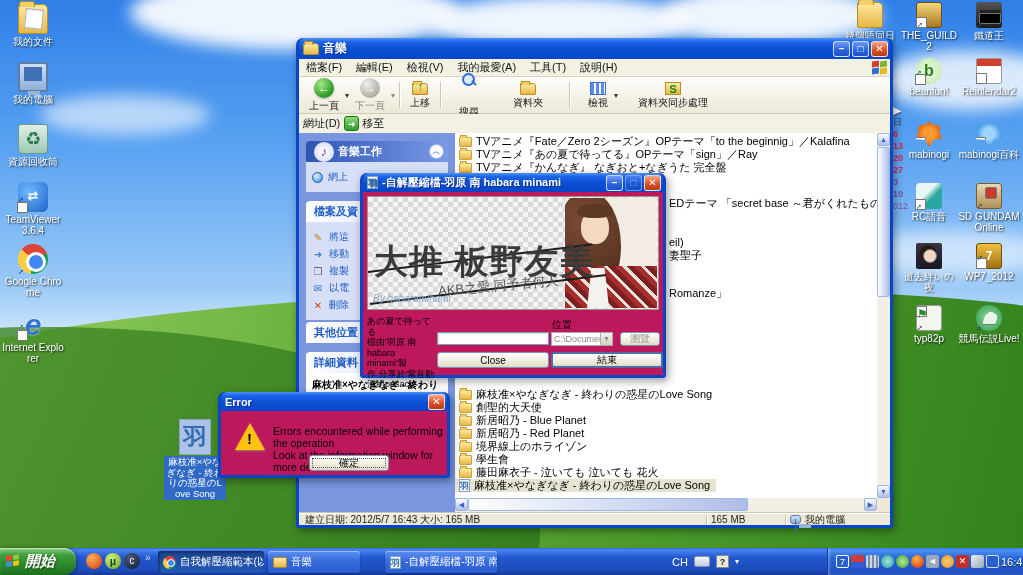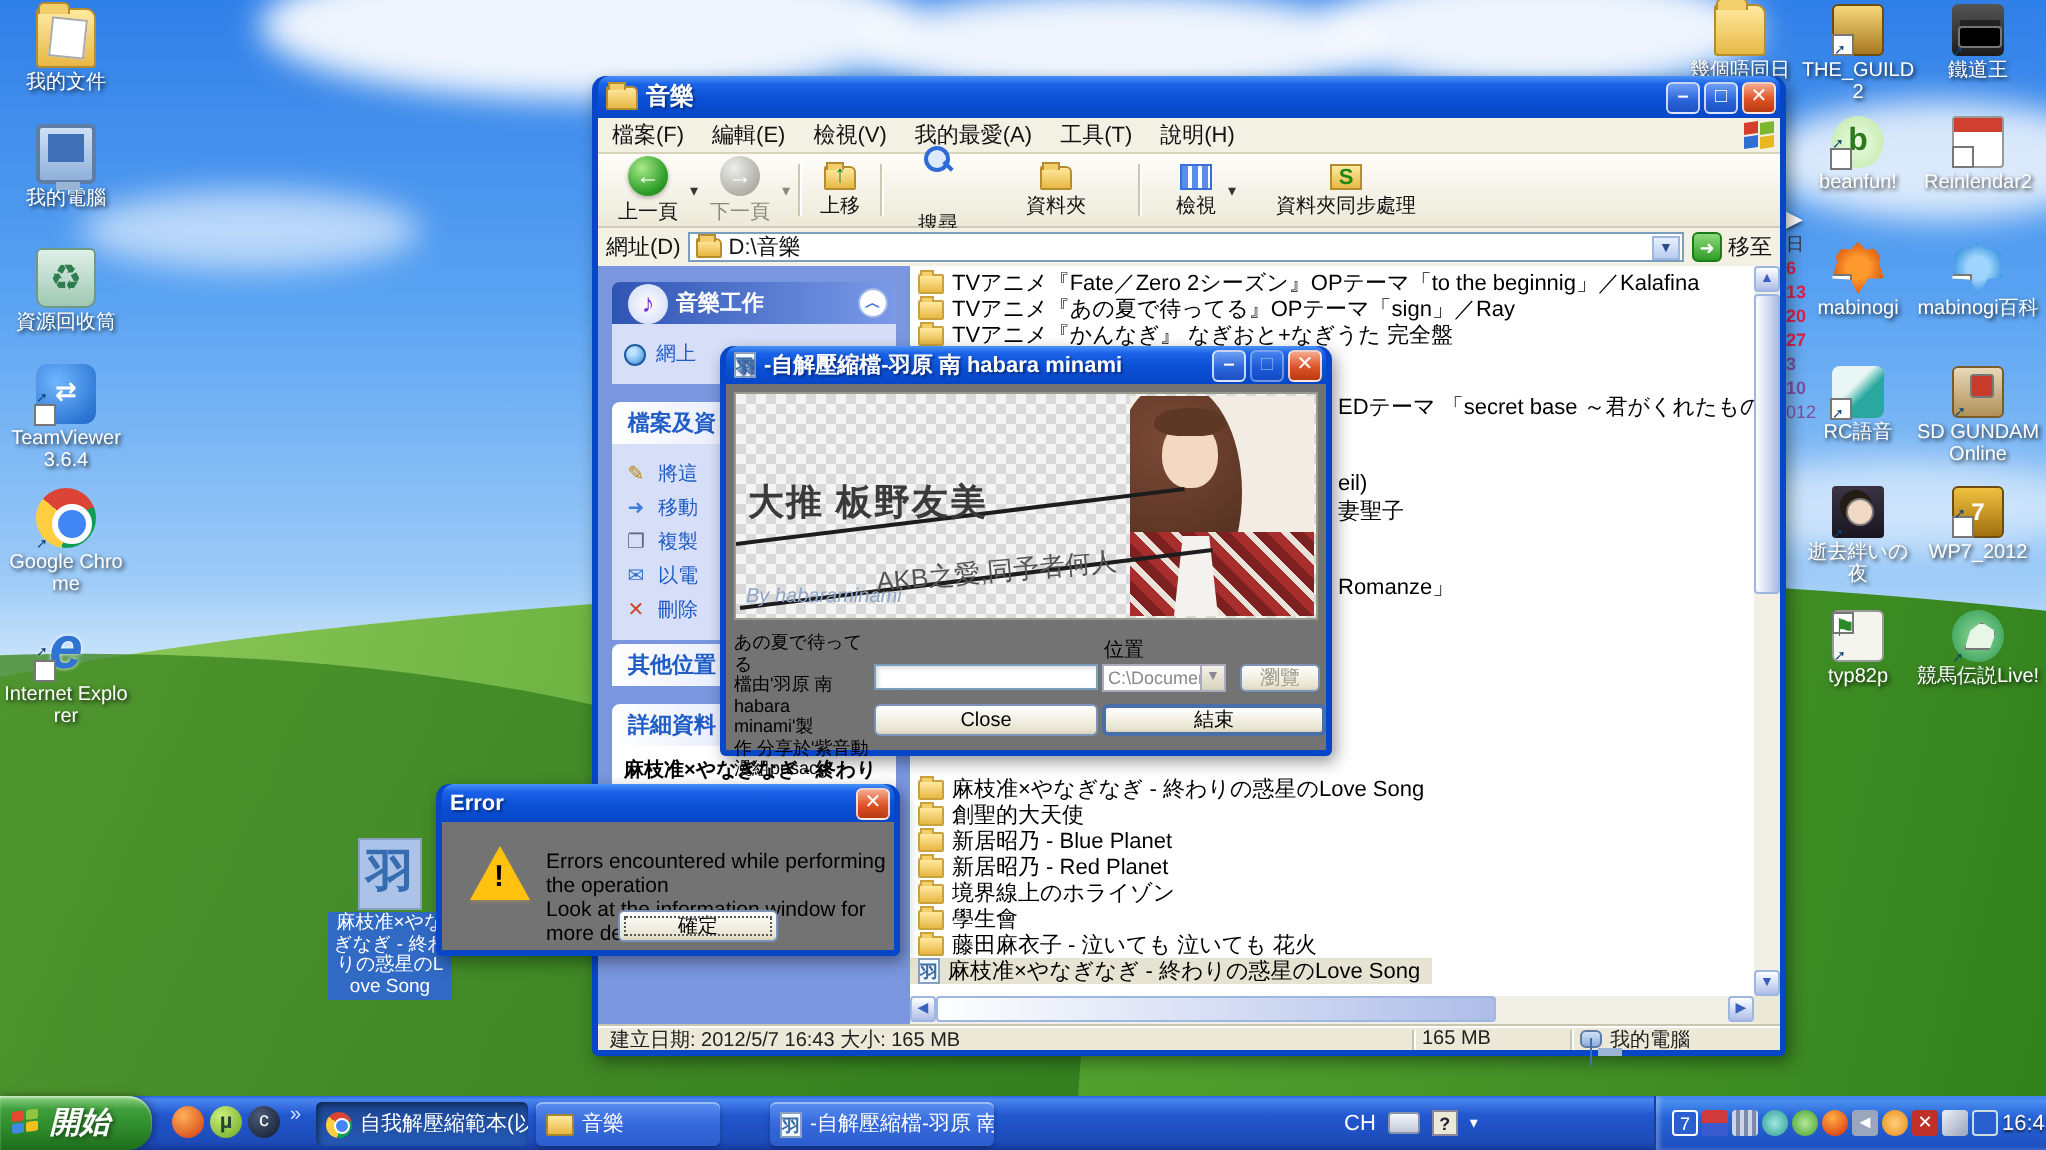--- a/index.html
+++ b/index.html
@@ -68,21 +68,21 @@
 .titlebar { height:21px; display:flex; align-items:center; gap:4px; padding:0 2px 0 4px;
   background:linear-gradient(180deg,#4a91f5 0%,#1a62e8 20%,#0b50d4 55%,#0846c8 100%);
   border-radius:6px 6px 0 0; color:#fff; font-size:12px; font-weight:bold; text-shadow:1px 1px 1px #0a2f86; }
 .titlebar.small { height:19px; font-size:11px; }
 .tbtns { margin-left:auto; display:flex; gap:2px; }
 .tb { width:17px; height:16px; border-radius:3px; border:1px solid rgba(255,255,255,.75); color:#fff;
   font-size:10px; line-height:14px; text-align:center; font-weight:bold;
   background:linear-gradient(#6e9ef5,#2a63d8 60%,#1c51c4); text-shadow:none; }
 .tb.close { background:linear-gradient(#f5a98c,#dd5226 55%,#b83a10); }
 .tb.dis { opacity:.5; }
-.client { position:relative; background:#737373; }
+.client { position:relative; background:#be185d; }
 
 
 .menubar { position:absolute; left:0; top:0; width:591px; height:18px; background:#f3f1e4;
   border-bottom:1px solid #d8d4bc; display:flex; align-items:center; font-size:11px; color:#111; }
 .mitem { padding:2px 7px; }
 .winlogo { margin-left:auto; margin-right:2px; width:17px; height:15px; background:#f3f1e4; position:relative; }
 .winlogo i { position:absolute; width:7px; height:6px; transform:skewY(-8deg); }
 .toolbar { position:absolute; left:0; top:18px; width:591px; height:37px;
   background:linear-gradient(#fefdf9,#ece9d8); border-bottom:1px solid #cfcbb4;
   display:flex; align-items:center; padding:0 4px; font-size:10px; color:#111; }
@@ -157,21 +157,21 @@
     linear-gradient(45deg,#d9d9d9 25%,#f4f4f4 25%,#f4f4f4 75%,#d9d9d9 75%);
   background-size:10px 10px; background-position:0 0,5px 5px; overflow:hidden; }
 .bline { position:absolute; height:2px; background:#1d1d1d; transform-origin:left center; transform:rotate(-7deg); }
 .girl { position:absolute; right:1px; top:1px; width:92px; height:110px; background:#f2ece4; overflow:hidden; }
 .hair { position:absolute; left:-8px; top:-6px; width:64px; height:112px; background:radial-gradient(circle at 40% 25%,#7a4a36,#53301f 70%); border-radius:46% 54% 58% 42%; }
 .face { position:absolute; left:16px; top:12px; width:28px; height:34px; background:#f3d9c2; border-radius:50% 50% 45% 45%; }
 .bangs { position:absolute; left:12px; top:6px; width:36px; height:14px; background:#5d3825; border-radius:50% 50% 40% 40%; }
 .outfit { position:absolute; left:0; bottom:0; width:100%; height:42px;
   background:repeating-linear-gradient(45deg,#a82e2e 0 5px,#e8e2d8 5px 8px,#7c2020 8px 13px); }
 .shirt { position:absolute; left:22px; bottom:0; width:22px; height:40px; background:#f4f2ee; clip-path:polygon(20% 0,80% 0,100% 100%,0 100%); }
-.btext1 { position:absolute; left:6px; top:42px; font-size:18px; font-weight:bold; color:#3a3a3a; letter-spacing:1px; white-space:nowrap; }
+.btext1 { position:absolute; left:6px; top:42px; font-size:34px; font-weight:bold; color:#3a3a3a; letter-spacing:1px; white-space:nowrap; }
 .btext2 { position:absolute; left:70px; top:80px; font-size:13px; color:#555; transform:rotate(-5deg); white-space:nowrap; }
 .bcredit { position:absolute; left:5px; bottom:5px; font-size:10px; font-style:italic; color:#8fa6c6; }
 .sfxinfo { position:absolute; font-size:9px; line-height:10.5px; color:#000; }
 .flabel9 { position:absolute; font-size:10px; color:#000; }
 .sunken { position:absolute; background:#fff; border:1px solid #7b9ebd; box-shadow:inset 1px 1px 2px rgba(0,0,0,.15); }
 .xpbtn { position:absolute; background:linear-gradient(#fff,#e8e4d0 85%,#d8d4bc); border:1px solid #7b93b8; border-radius:3px;
   font-size:10px; color:#000; text-align:center; display:flex; align-items:center; justify-content:center; }
 .xpbtn.def { border:2px solid #4a6ea8; }
 .xpbtn.dis { color:#9a9a8a; }
 .combo-sm { position:absolute; background:#fff; border:1px solid #aab; display:flex; align-items:center; }
@@ -399,25 +399,20 @@
         </span>
         <span class="ddarr">▾</span>
         <span class="tbtn" style="margin-left:14px;">
           <span class="sync-ic" style="margin-top:2px;">S</span>
           <span>資料夾同步處理</span>
         </span>
       </div>
 
       <div class="addrbar">
         <span>網址(D)</span>
-        <span class="combo">
-          <span class="mini-folder" style="width:13px;height:10px;"></span>
-          <span class="val">D:\音樂</span>
-          <span class="drop">▼</span>
-        </span>
         <span class="go">
           <span class="goc">➜</span>
           <span>移至</span>
         </span>
       </div>
 
       <div class="sidebar">
         <div class="panel" style="top:8px;">
           <div class="phead media">
             <span class="noteic">♪</span>

